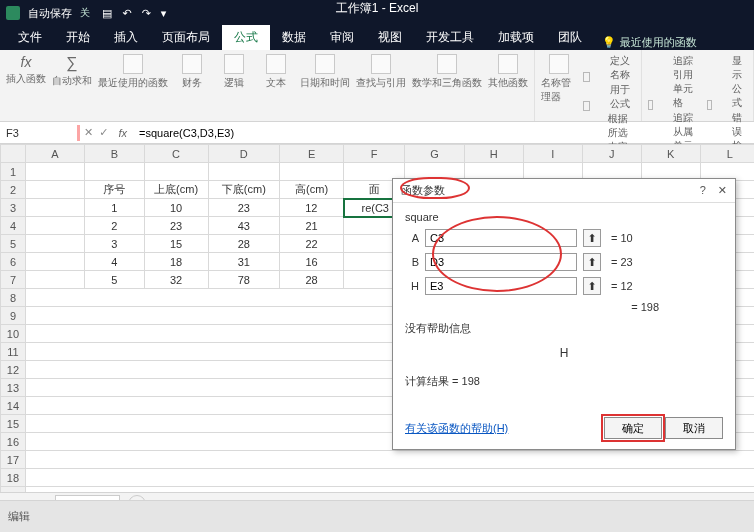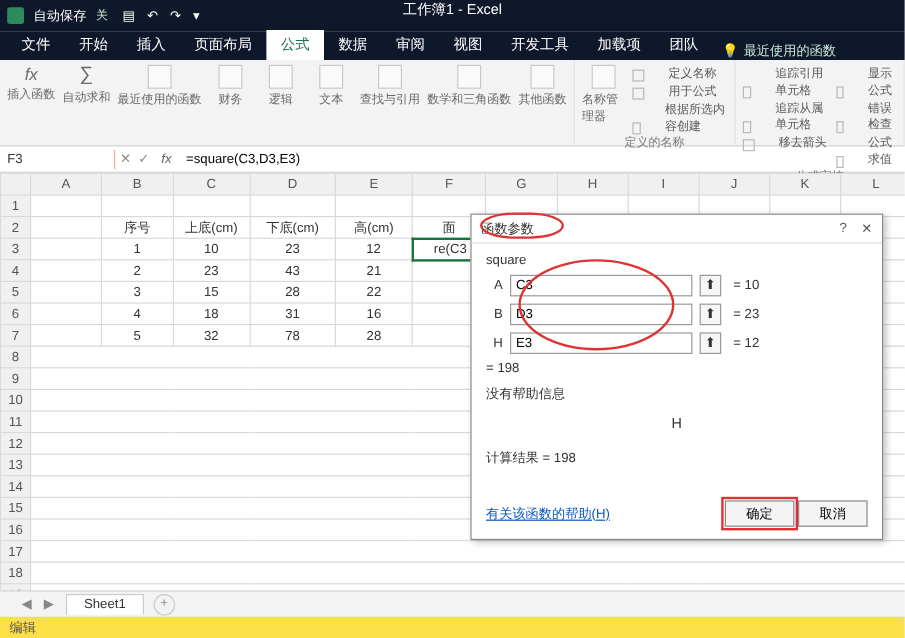--- a/index.html
+++ b/index.html
@@ -17,49 +17,49 @@
 .ribbon-body{background:#f3f3f3;border-bottom:1px solid #d4d4d4;height:72px;display:flex;position:relative}
 .rgroup{border-right:1px solid #e1e1e1;padding:4px 6px;display:flex;flex-direction:column;justify-content:space-between;height:100%}
 .rgroup-items{display:flex;gap:6px;align-items:flex-start}
 .ritem{display:flex;flex-direction:column;align-items:center;gap:2px;color:#6a6a6a;font-size:10px;min-width:36px}
 .ritem .ico{width:20px;height:20px;border:1px solid #c9c9c9;background:#fafafa}
 .rgroup-label{text-align:center;font-size:10px;color:#7a7a7a}
 .rlist{display:flex;flex-direction:column;gap:1px;font-size:10px;color:#5a5a5a}
 .rlist span{display:flex;align-items:flex-end;gap:20px}
 .mini-ico{width:10px;height:10px;border:1px solid #b8b8b8;display:inline-block}
 .namebox-row{height:22px;border-bottom:1px solid #d4d4d4;display:flex;align-items:center;background:#fff}
-.namebox{width:96px;border-right:1px solid #fca5a5;padding:2px 6px;font-size:11px}
+.namebox{width:80px;border-right:3px solid #fca5a5;padding:2px 6px;font-size:11px}
 .fx-ico{padding:0 6px;color:#666;font-style:italic}
 .fbar-btns{color:#888;padding:0 4px;display:flex;gap:6px}
 .formula-in{flex:1;padding:2px 6px;font-size:11px;border:none;outline:none}
 .grid-wrap{position:relative;height:360px;overflow:hidden}
 table.sheet{border-collapse:collapse;width:760px}
 table.sheet th,table.sheet td{border:1px solid #d9d9d9;font-size:11px;text-align:center;color:#333;background:#fff}
 table.sheet th{background:#f0f0f0;font-weight:normal;color:#555;height:18px}
 table.sheet .rowhdr{background:#f0f0f0;width:26px;color:#555}
 table.sheet td{height:17px;width:64px}
 .colA{width:46px}.colB{width:62px}.colC{width:68px}.colD{width:76px}.colE{width:68px}.colF{width:64px}
 td.activecell{border:2px solid #17733f!important;text-align:left;padding-left:2px;color:#555}
 th.sel{background:#d9ead3}
 .sheettabs{position:absolute;bottom:18px;left:0;right:0;height:22px;border-top:1px solid #d4d4d4;background:#f3f3f3;display:flex;align-items:center;padding-left:18px;gap:2px}
 .stab{background:#fff;border:1px solid #ccc;border-bottom:none;padding:2px 14px;font-size:11px}
 .stab-add{width:18px;height:18px;border:1px solid #ccc;border-radius:50%;text-align:center;line-height:14px;color:#888;margin-left:6px}
-.statusbar{position:absolute;bottom:0;left:0;right:0;height:18px;background:#fde047;border-top:1px solid #d4d4d4;display:flex;align-items:center;padding:0 8px;font-size:11px;color:#555}
+.statusbar{position:absolute;bottom:0;left:0;right:0;height:32px;background:#e5e5e5;border-top:1px solid #d4d4d4;display:flex;align-items:center;padding:0 8px;font-size:11px;color:#555}
 
 .dlg{position:absolute;left:392px;top:178px;width:344px;height:272px;background:#fff;border:1px solid #8a8a8a;box-shadow:2px 2px 6px rgba(0,0,0,.25);font-size:11px}
 .dlg-title{height:24px;display:flex;align-items:center;justify-content:space-between;padding:0 8px;border-bottom:1px solid #ddd}
 .dlg-title .r{display:flex;gap:12px;color:#555}
 .dlg-body{padding:8px 12px}
 .fname{font-size:11px;margin-bottom:6px}
 .argrow{display:flex;align-items:center;gap:6px;margin-bottom:6px}
 .argrow label{width:14px;text-align:right}
 .argrow input{flex:0 0 146px;height:18px;border:1px solid #9a9a9a;padding:0 4px;font-size:11px}
 .argrow .pick{width:18px;height:18px;border:1px solid #9a9a9a;background:#f6f6f6;text-align:center;line-height:16px}
 .argrow .eq{margin-left:4px;color:#333}
-.result-eq{padding-right:64px;margin:4px 0 8px}
+.result-eq{text-align:right;padding-right:64px;margin:4px 0 8px}
 .helptxt{margin:4px 0 10px}
 .bigH{text-align:center;margin:6px 0 14px;font-size:12px}
 .calcres{margin-top:10px}
 .dlg-foot{position:absolute;bottom:10px;left:12px;right:12px;display:flex;align-items:center;justify-content:space-between}
 .link{color:#0a57c2;text-decoration:underline;cursor:pointer}
 .btn{width:58px;height:22px;border:1px solid #8a8a8a;background:#f4f4f4;font-size:11px}
 .btn.ok{outline:2px solid #d33;outline-offset:1px}
 .ann-title{position:absolute;border:2px solid #d33;border-radius:50%/60%;width:70px;height:22px;left:400px;top:177px;pointer-events:none}
 .ann-args{position:absolute;border:2px solid #d33;border-radius:50%;width:130px;height:76px;left:432px;top:216px;pointer-events:none}
 </style>
@@ -118,20 +118,24 @@
           <div class="ico"></div>
           <span>财务</span>
         </div>
       <div class="ritem">
           <div class="ico"></div>
           <span>逻辑</span>
         </div>
       <div class="ritem">
           <div class="ico"></div>
           <span>文本</span>
+        </div>
+      <div class="ritem">
+          <div class="ico"></div>
+          <span>日期和时间</span>
         </div>
       <div class="ritem">
           <div class="ico"></div>
           <span>查找与引用</span>
         </div>
       <div class="ritem">
           <div class="ico"></div>
           <span>数学和三角函数</span>
         </div>
       <div class="ritem">

